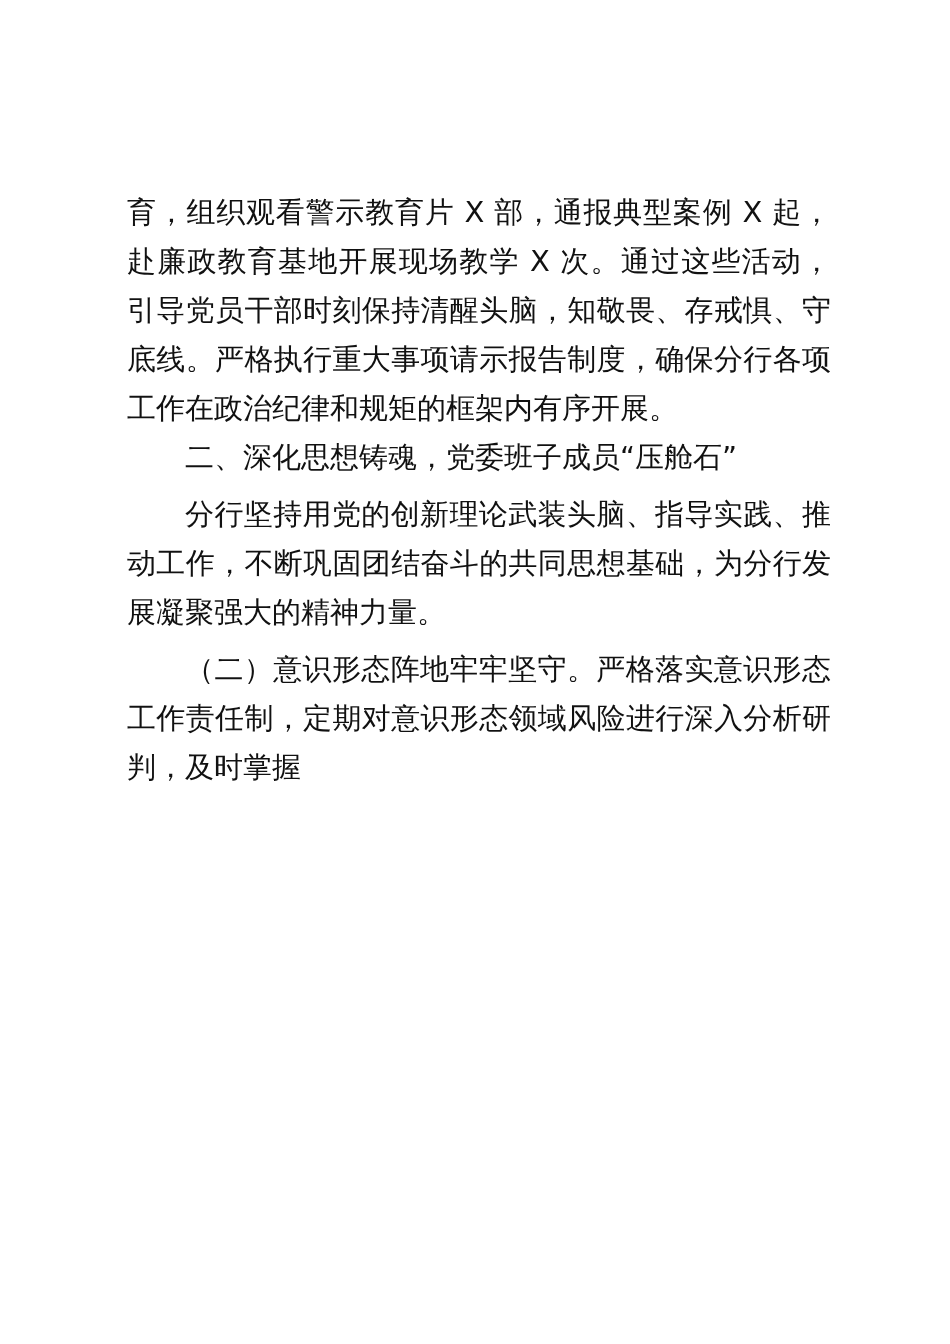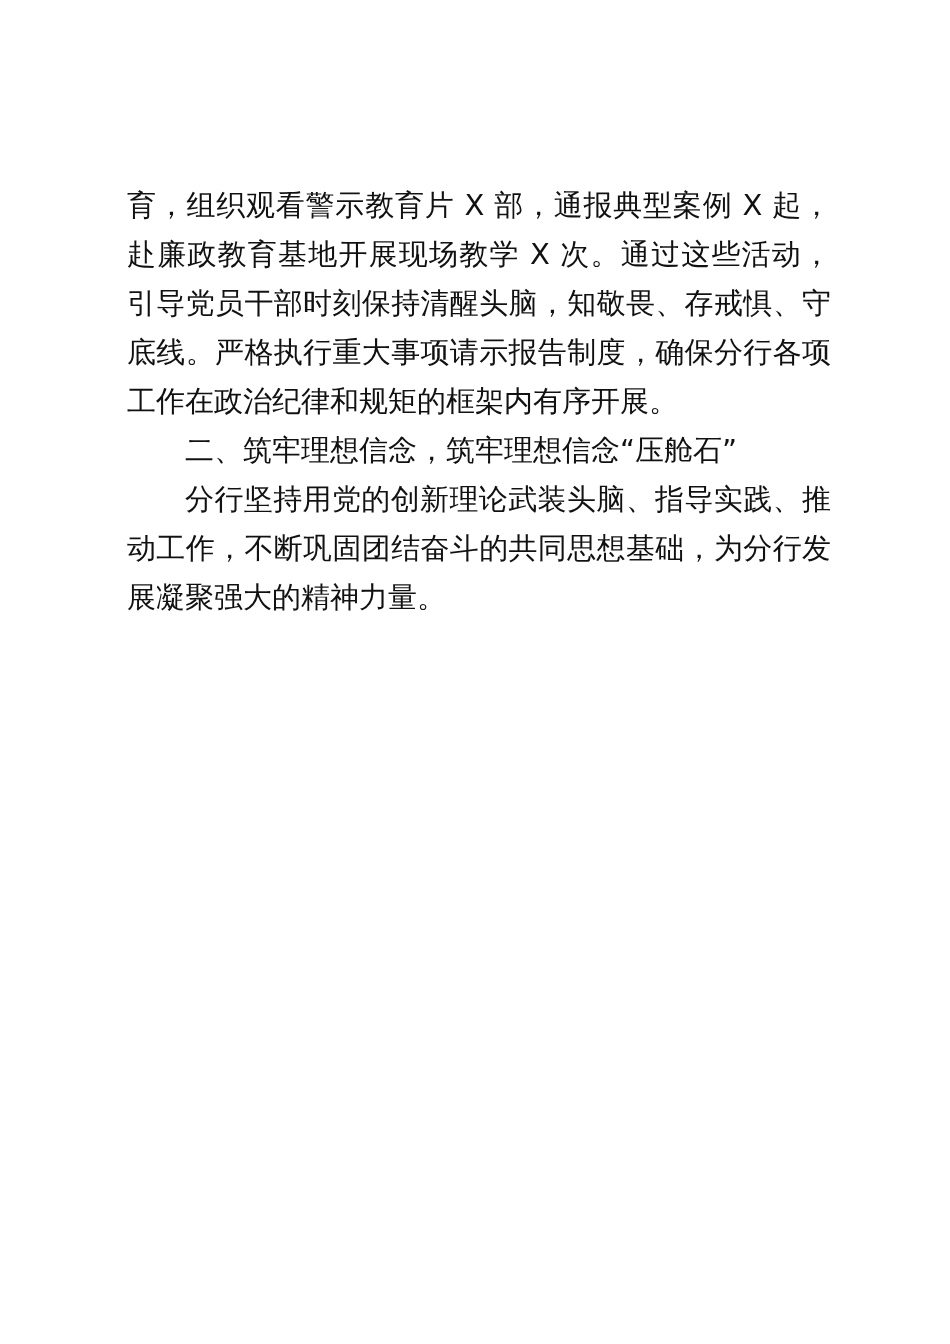--- a/index.html
+++ b/index.html
@@ -1,34 +1,35 @@
 <!DOCTYPE html>
 <html><head>
 <meta charset="utf-8">
 <style>
   html, body { margin: 0; padding: 0; background: #ffffff; }
   body { width: 950px; height: 1344px; position: relative; overflow: hidden; }
   .page {
     position: absolute;
     left: 127px;
-    top: 181px;
+    top: 188px;
     width: 704px;
     font-family: "DejaVu Sans", "Liberation Sans", sans-serif;
     font-size: 29px;
     line-height: 49px;
     color: #111111;
   }
   .para {
     margin: 0;
     text-align: justify;
     text-align-last: left;
   }
-  .indent { text-indent: 58px; }
+  .indent { text-indent: 58px; margin-top: 8px; }
   .heading { text-indent: 58px; }
 </style>
 </head>
 <body>
 
 <div class="page">
   <p class="para">育，组织观看警示教育片 X 部，通报典型案例 X 起，赴廉政教育基地开展现场教学 X 次。通过这些活动，引导党员干部时刻保持清醒头脑，知敬畏、存戒惧、守底线。严格执行重大事项请示报告制度，确保分行各项工作在政治纪律和规矩的框架内有序开展。</p>
-  <p class="para heading">二、筑牢理想信念，筑牢理想信念“压舱石”</p>
+  <p class="para heading">二、深化思想铸魂，党委班子成员“压舱石”</p>
   <p class="para indent">分行坚持用党的创新理论武装头脑、指导实践、推动工作，不断巩固团结奋斗的共同思想基础，为分行发展凝聚强大的精神力量。</p>
+  <p class="para indent">（二）意识形态阵地牢牢坚守。严格落实意识形态工作责任制，定期对意识形态领域风险进行深入分析研判，及时掌握</p>
 </div>
 
 </body></html>

